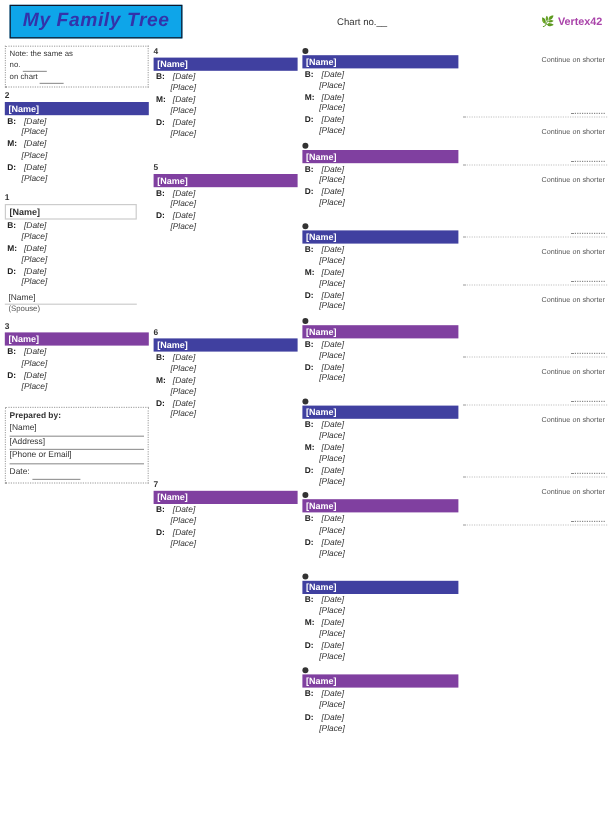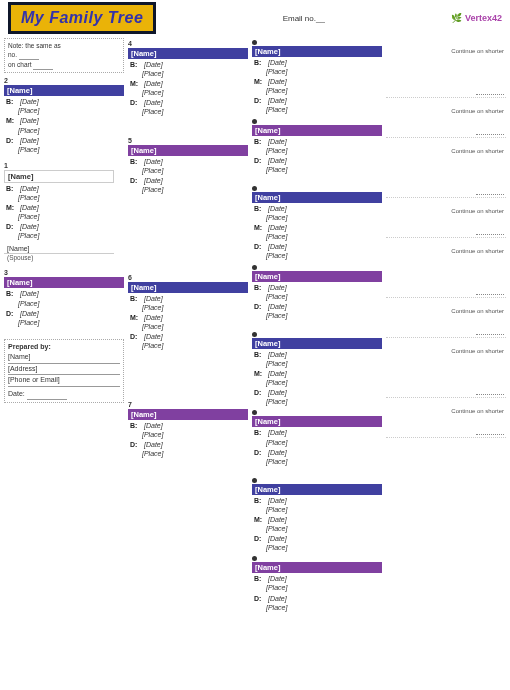--- a/index.html
+++ b/index.html
@@ -15,22 +15,22 @@
 
     
     .header {
       display: flex;
       align-items: center;
       justify-content: space-between;
       padding: 3px 8px;
       height: 36px;
     }
     .title-box {
-      background: #eab308;
-      border: 3px solid #0f172a;
+      background: #0ea5e9;
+      border: 1px solid #0f172a;
       padding: 4px 10px;
       font-style: italic;
       font-weight: bold;
       font-size: 16px;
       color: #3333aa;
       letter-spacing: 0.5px;
     }
     .chart-no {
       font-size: 8px;
       color: #333;
@@ -144,21 +144,21 @@
     .mt20 { margin-top: 20px; }
   </style>
 </head>
 <body>
 
 <div class="header">
   <div class="title-box">
     <span>My Family Tree</span>
   </div>
   <div class="chart-no">
-    <span>Email no.</span>__
+    <span>Chart no.</span>__
   </div>
   <div class="logo">
     🌿 <span>Vertex42</span>
   </div>
 </div>
 
 <div class="main">
 
   <div class="col1">
 

